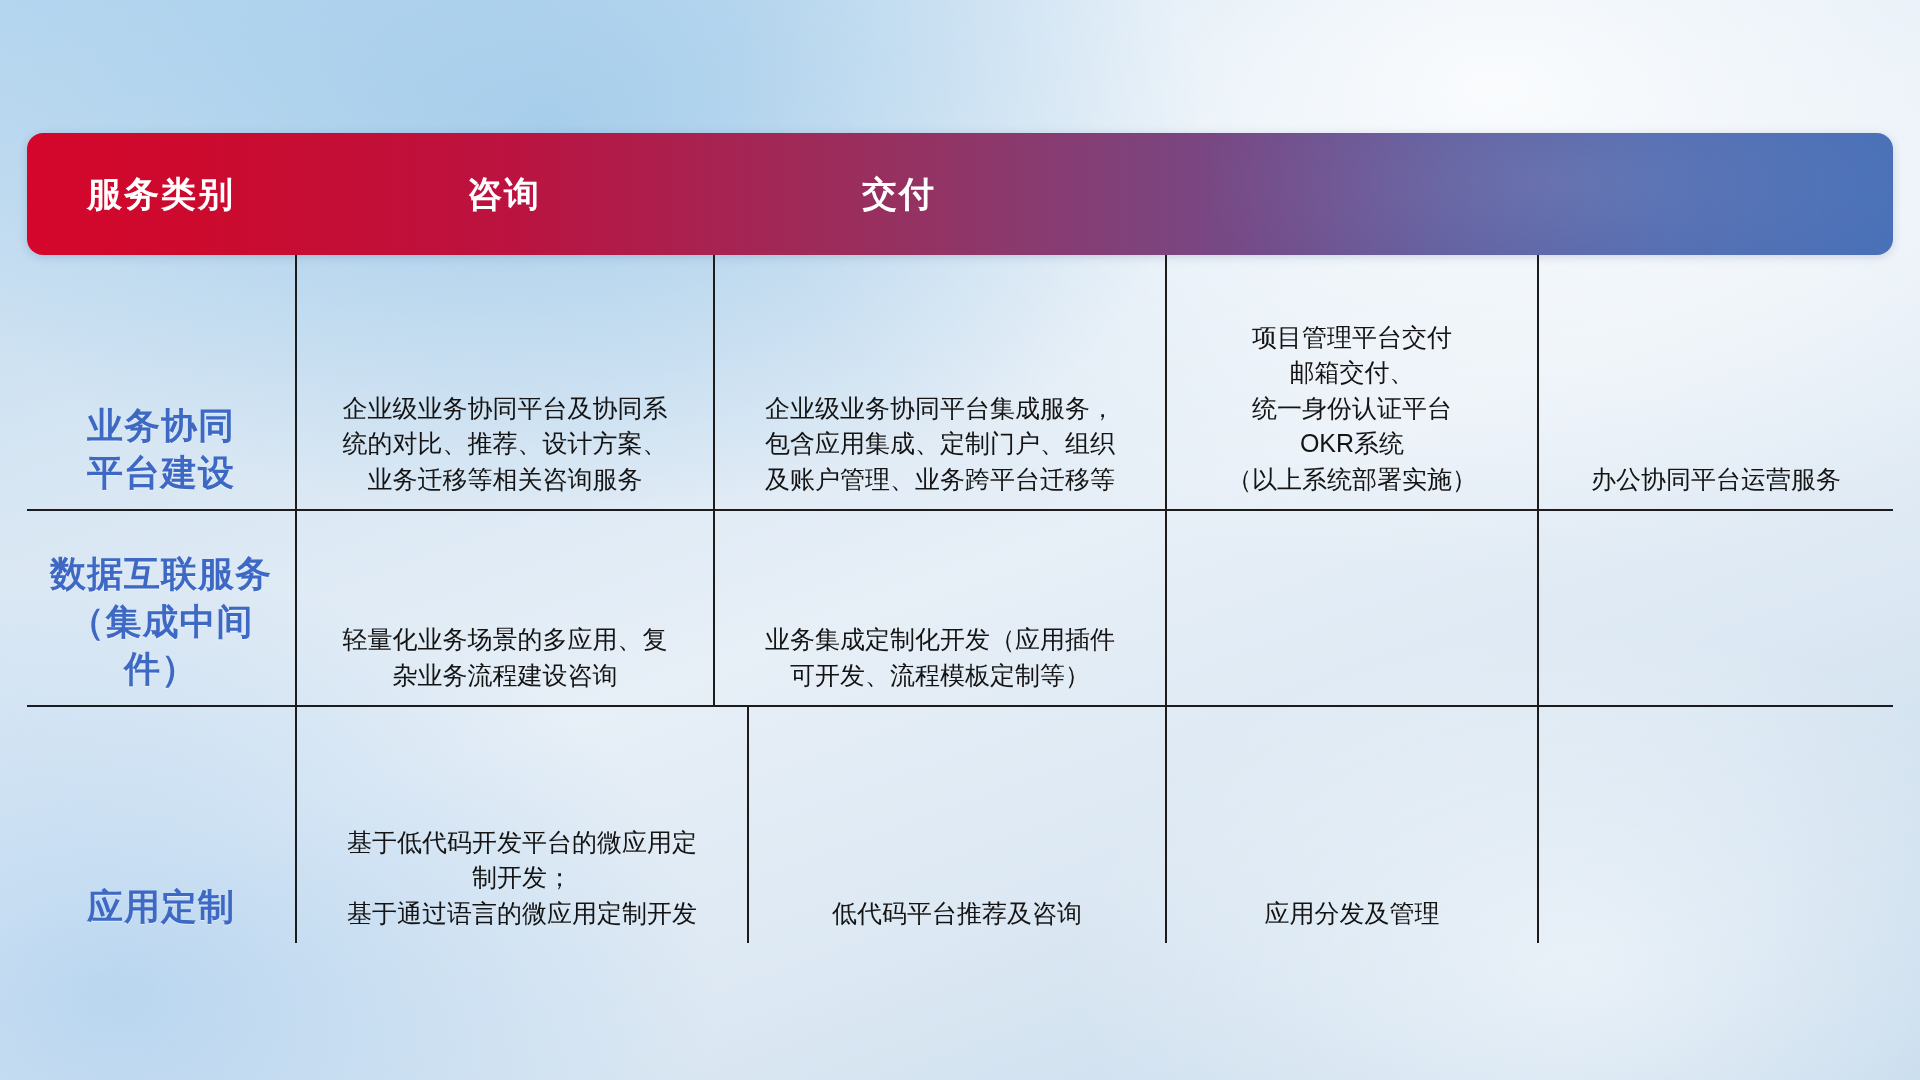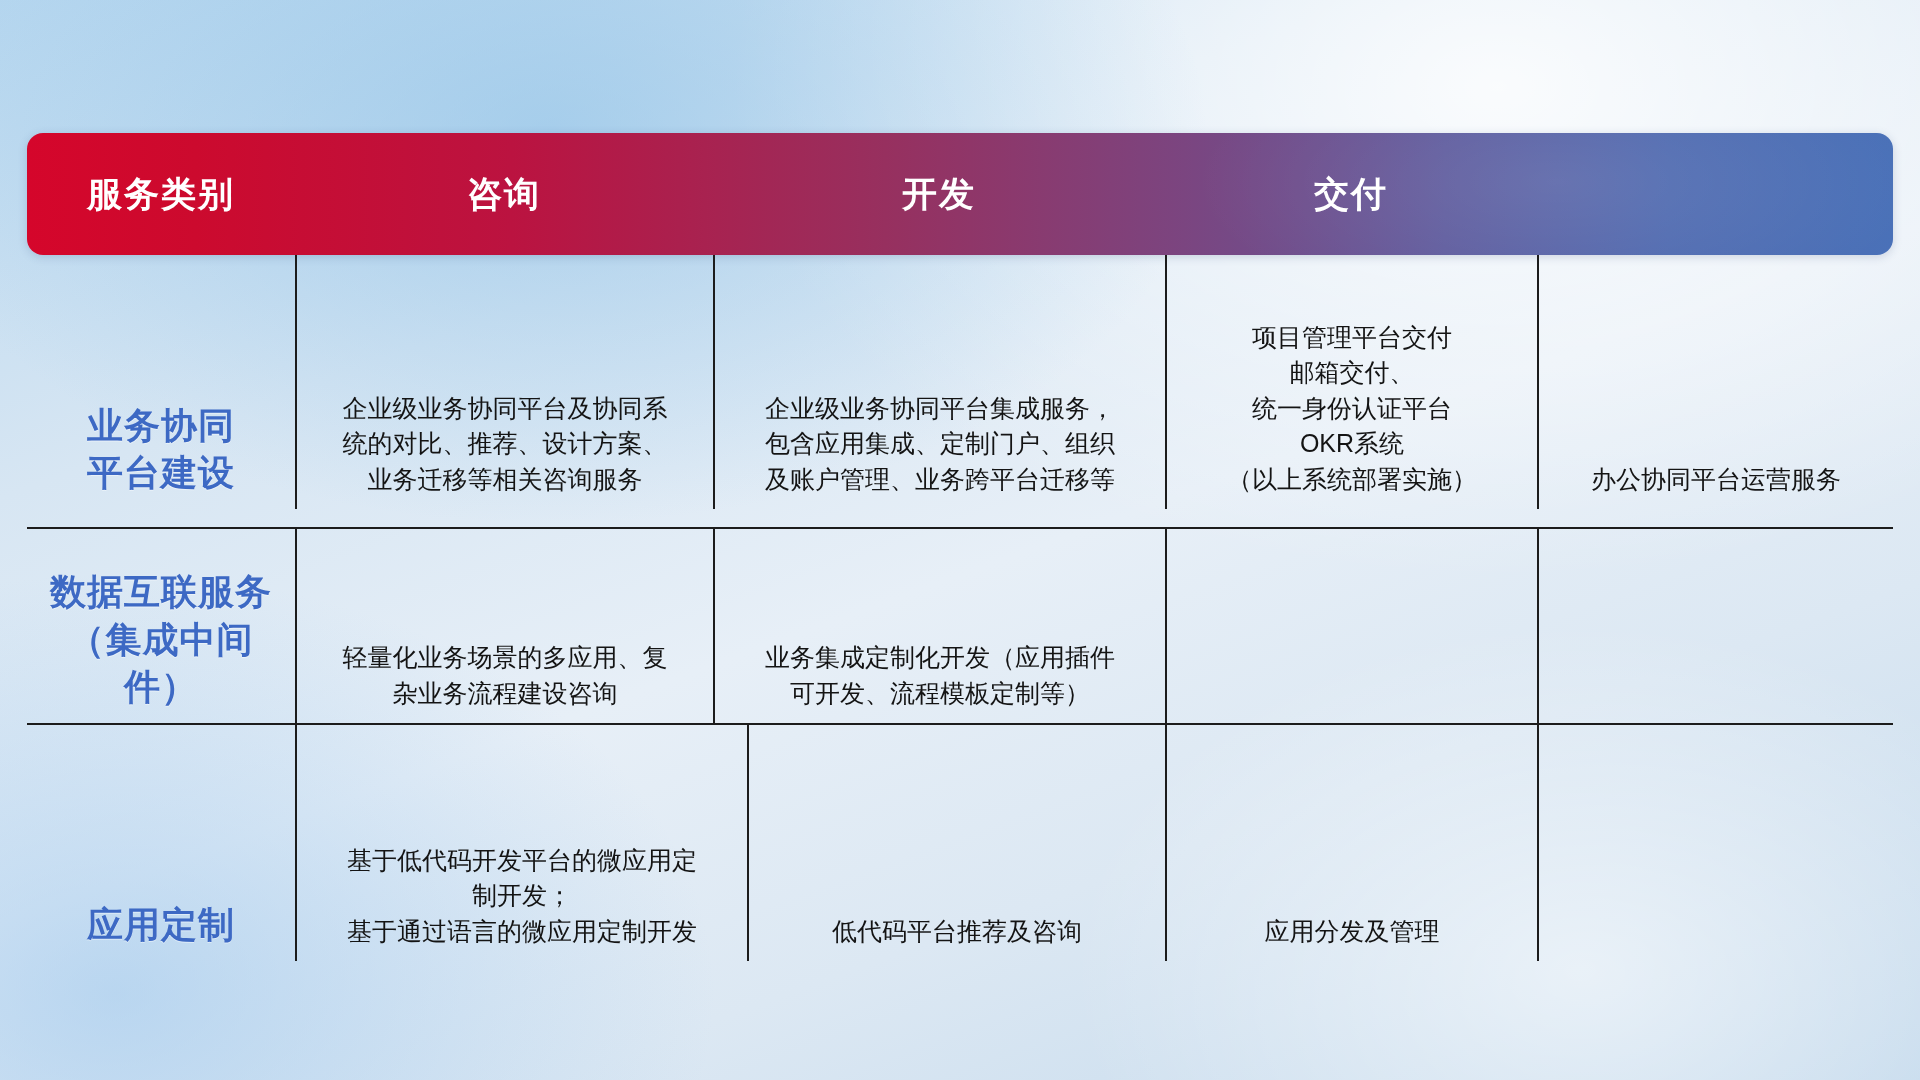--- a/index.html
+++ b/index.html
@@ -122,41 +122,38 @@
   }
 
   
   .c0 { width: 268px; flex: 0 0 268px; }
   .c1 { width: 418px; flex: 0 0 418px; }
   .c2 { width: 452px; flex: 0 0 452px; }
   .c3 { width: 372px; flex: 0 0 372px; }
   .c4 { width: 356px; flex: 0 0 356px; }
 
   .r0 { height: 254px; }
-  .r1 { height: 194px; margin-top: 18px; }
+  .r1 { height: 194px; }
   .r2 { height: 236px; }
 
   .cell-text { white-space: pre-line; }
 </style>
 </head>
 <body>
 
 <div id="page">
 
   <div id="table-card">
 
     <div class="thead">
       <div class="th c0">
         <span>服务类别</span>
       </div>
       <div class="th c1">
         <span>咨询</span>
-      </div>
-      <div class="th c2">
-        <span>开发</span>
       </div>
       <div class="th c3">
         <span>交付</span>
       </div>
     </div>
 
     <div class="tbody">
 
       <div class="trow r0">
         <div class="td c0">

